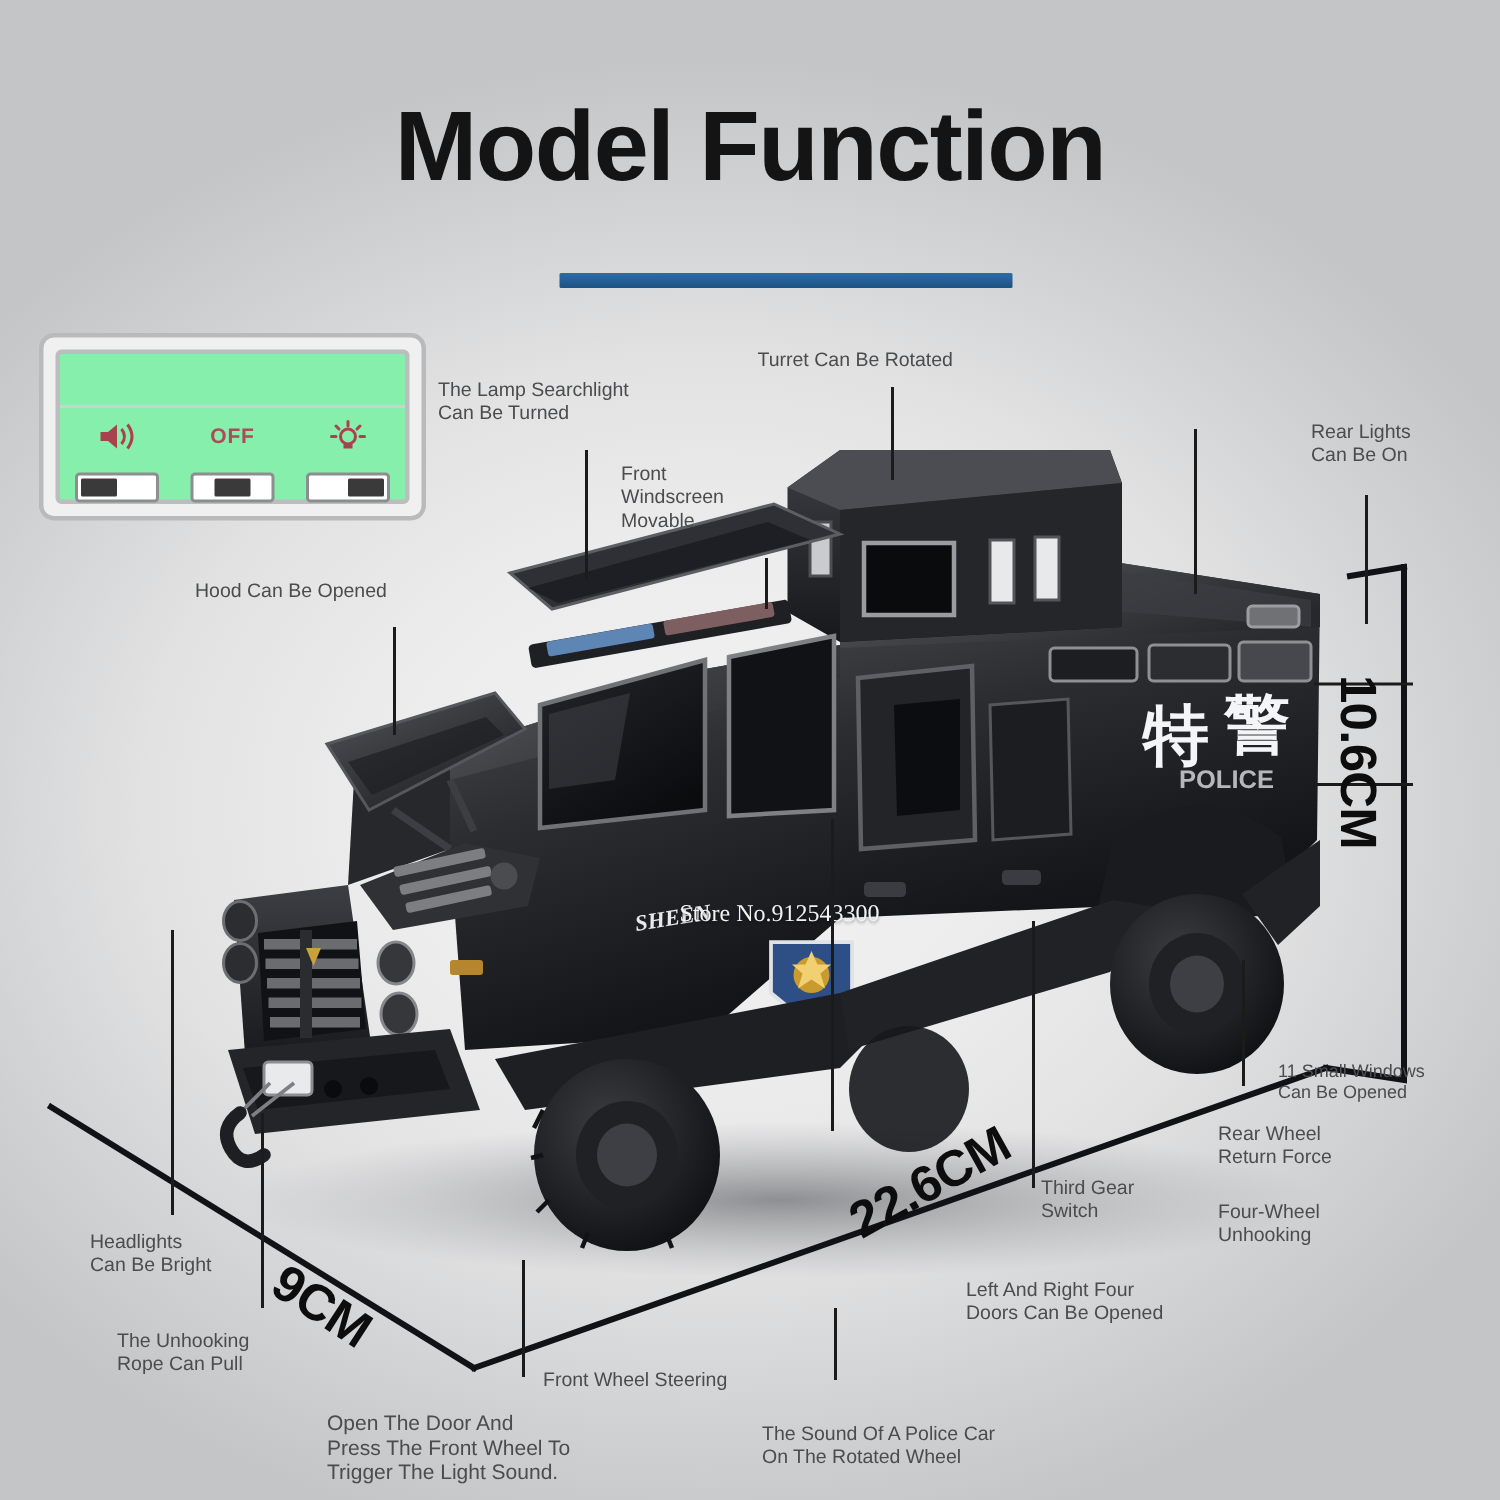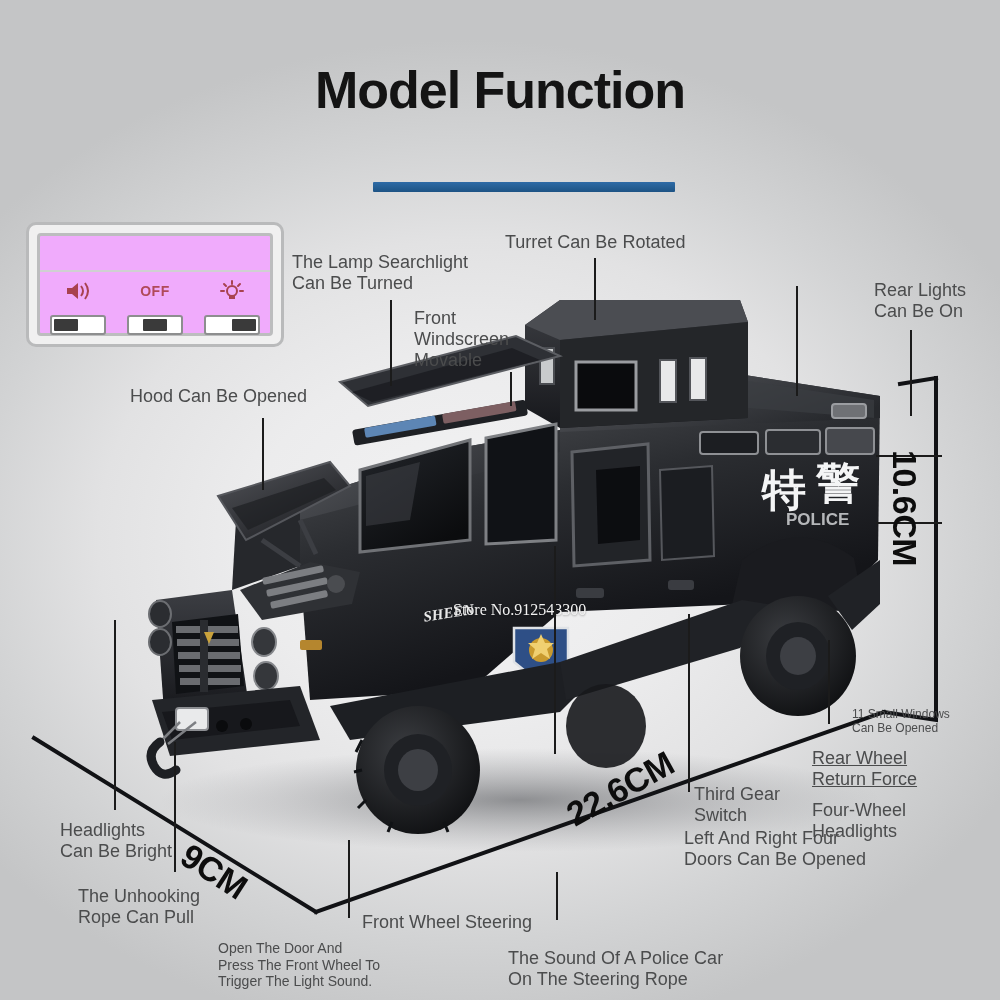--- a/index.html
+++ b/index.html
@@ -12,38 +12,38 @@
     position:relative;width:1000px;height:1000px;
     background:
       radial-gradient(ellipse 62% 50% at 47% 54%, #f3f3f4 0%, #ececed 36%, #e2e2e3 60%, #d2d3d4 80%, #c4c5c6 100%),
       linear-gradient(150deg,#c3c4c5 0%,#dedfe0 28%,#eeeef0 50%,#d8d9da 78%,#c0c1c2 100%);
   }
   .abs{position:absolute;}
 
   
   #title{
     left:0;right:0;top:64px;text-align:center;
-    font-size:52px;font-weight:bold;color:#141414;
+    font-size:66px;font-weight:bold;color:#141414;
     letter-spacing:-1px;line-height:1;
   }
   #title-rule{
     left:373px;top:182px;width:302px;height:10px;
     background:linear-gradient(180deg,#2e6ba6,#1d5384);
     border-radius:1px;
   }
 
   
   #panel{
     left:26px;top:222px;width:258px;height:125px;
     background:#f0f0f0;border:3px solid #b9babb;border-radius:10px;
     box-sizing:border-box;padding:8px;
   }
   #panel-inner{
     position:relative;width:100%;height:100%;
-    border:3px solid #bcbdbe;border-radius:4px;background:#f0abfc;
+    border:3px solid #bcbdbe;border-radius:4px;background:#86efac;
     box-sizing:border-box;
   }
   #panel-screen{height:34px;border-bottom:2px solid #cfd0d1;}
   #panel-icons{
     display:flex;height:38px;align-items:center;justify-content:space-around;
   }
   .pi{width:60px;text-align:center;}
   .pi svg{display:block;margin:0 auto;}
   #panel-off{
     font-size:14px;font-weight:bold;color:#b04a5a;letter-spacing:.5px;
@@ -55,21 +55,21 @@
   }
   .sw i{
     position:absolute;top:2px;bottom:2px;width:46%;background:#3a3a3a;border-radius:1px;
   }
   .sw.left i{left:2px;}
   .sw.mid i{left:27%;}
   .sw.right i{right:2px;}
 
   
   .lbl{
-    color:#4b4c4d;font-size:18px;line-height:1.18;white-space:pre-line;
+    color:#4b4c4d;font-size:13px;line-height:1.18;white-space:pre-line;
   }
 
   
   .lead{position:absolute;background:#1b1b1b;}
   .lead.v{width:2px;}
   .lead.h{height:2px;}
 
   
   .dim{
     font-size:34px;font-weight:bold;color:#0d0d0d;letter-spacing:-0.5px;
@@ -333,38 +333,38 @@
 Can Be Turned</div>
   <div class="lbl abs" style="left:505px;top:232px;">Turret Can Be Rotated</div>
   <div class="lbl abs" style="left:874px;top:280px;">Rear Lights
 Can Be On</div>
   <div class="lbl abs" style="left:414px;top:308px;">Front
 Windscreen
 Movable</div>
   <div class="lbl abs" style="left:130px;top:386px;">Hood Can Be Opened</div>
   <div class="lbl abs" style="left:852px;top:707px;font-size:12px;">11 Small Windows
 Can Be Opened</div>
-  <div class="lbl abs" style="left:812px;top:748px;text-decoration:underline;">Rear Wheel
+  <div class="lbl abs" style="left:812px;top:748px;">Rear Wheel
 Return Force</div>
   <div class="lbl abs" style="left:812px;top:800px;">Four-Wheel
-Headlights</div>
+Unhooking</div>
   <div class="lbl abs" style="left:694px;top:784px;">Third Gear
 Switch</div>
-  <div class="lbl abs" style="left:644px;top:828px;margin-left:40px;">Left And Right Four
+  <div class="lbl abs" style="left:644px;top:852px;">Left And Right Four
 Doors Can Be Opened</div>
   <div class="lbl abs" style="left:40px;top:820px;margin-left:20px;">Headlights
 Can Be Bright</div>
   <div class="lbl abs" style="left:78px;top:886px;">The Unhooking
 Rope Can Pull</div>
   <div class="lbl abs" style="left:362px;top:912px;">Front Wheel Steering</div>
   <div class="lbl abs" style="left:218px;top:940px;font-size:14px;">Open The Door And
 Press The Front Wheel To
 Trigger The Light Sound.</div>
   <div class="lbl abs" style="left:508px;top:948px;">The Sound Of A Police Car
-On The Steering Rope</div>
+On The Rotated Wheel</div>
 
   <div id="dim-226" class="dim abs">22.6CM</div>
   <div id="dim-9" class="dim abs">9CM</div>
   <div id="dim-106" class="dim abs">10.6CM</div>
 
   <div id="title" class="abs">Model Function</div>
   <div id="title-rule" class="abs"></div>
 
 </div>
 

